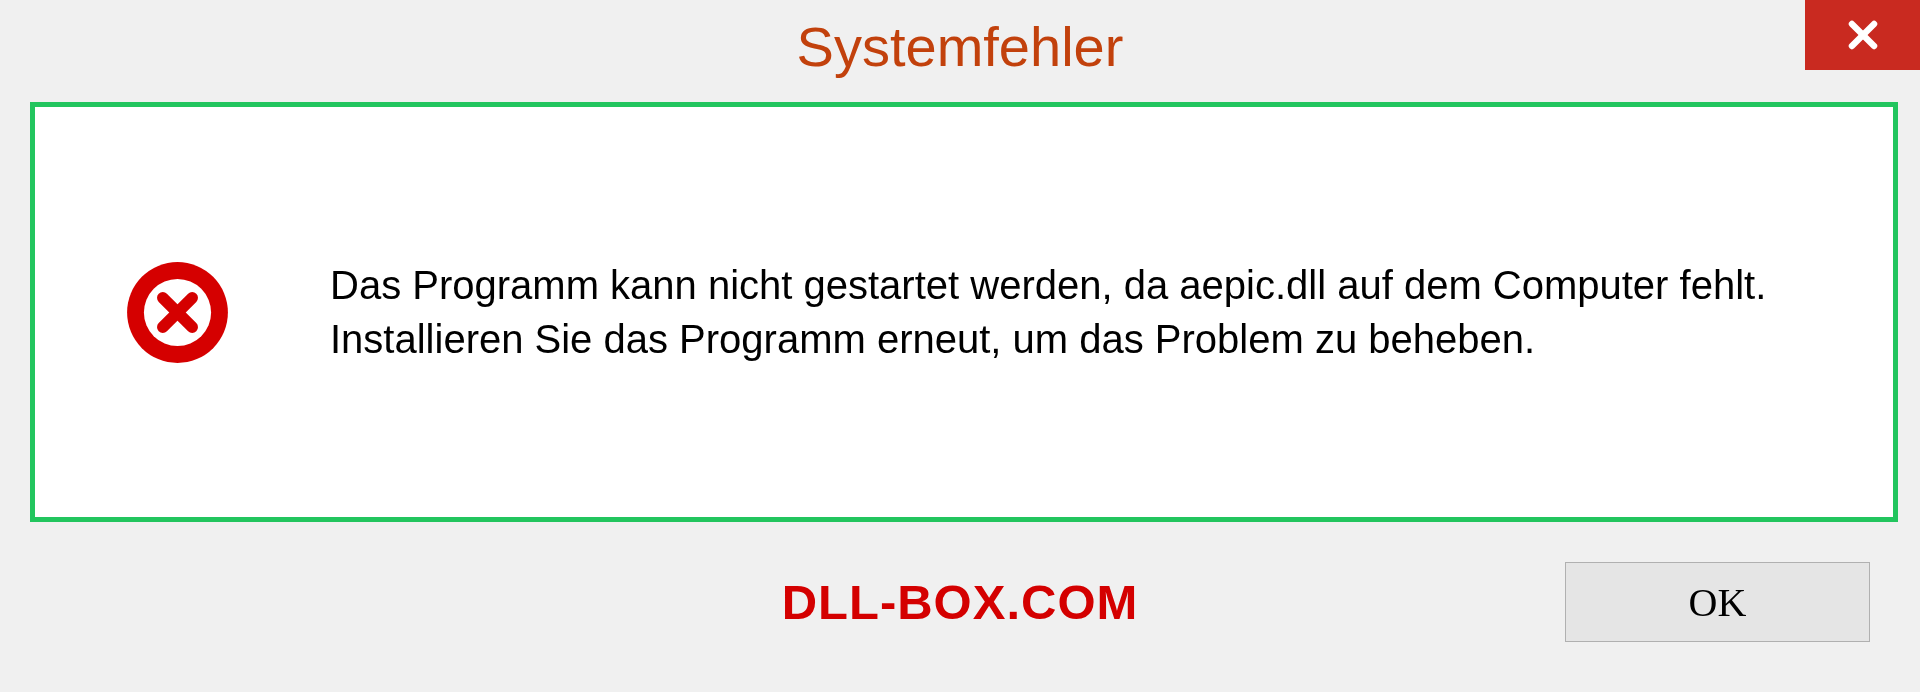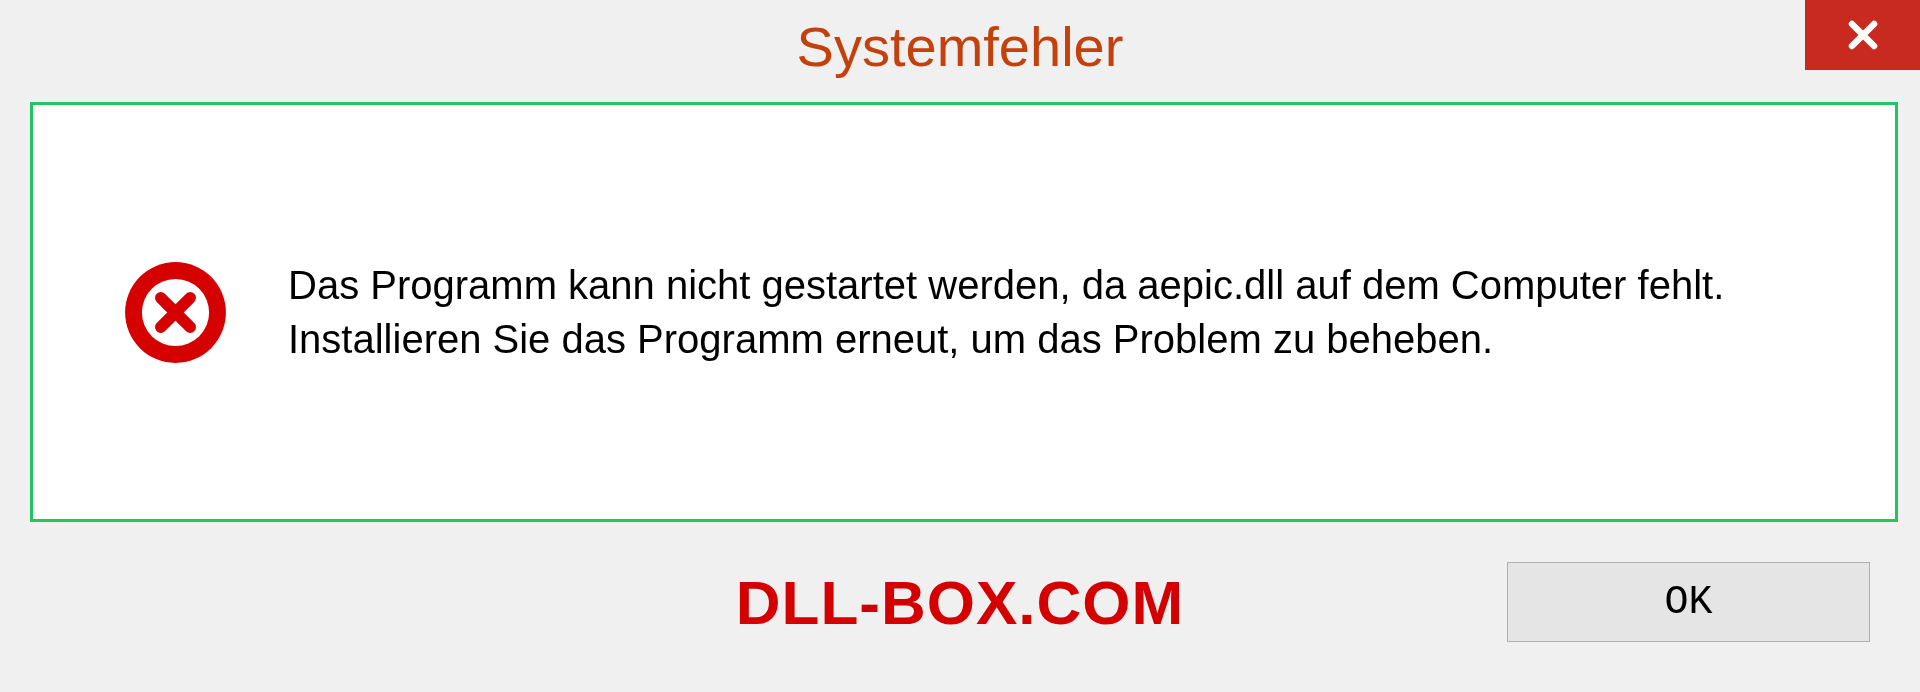--- a/index.html
+++ b/index.html
@@ -48,24 +48,25 @@
       cursor: pointer;
     }
     .close-button svg {
       width: 38px;
       height: 38px;
     }
     .content-area {
       flex: 1;
       margin: 10px 22px 20px 30px;
       background: #ffffff;
-      border: 3px solid #22c55e;
+      border: 5px solid #22c55e;
       display: flex;
       align-items: center;
       padding: 50px 60px 50px 90px;
+      gap: 40px;
     }
     .error-icon {
       width: 105px;
       height: 105px;
       flex-shrink: 0;
       margin-right: 60px;
     }
     .message-text {
       font-size: 40px;
       line-height: 1.35;
@@ -77,38 +78,38 @@
       display: flex;
       align-items: center;
       justify-content: flex-end;
       padding: 0 50px 30px 50px;
       position: relative;
     }
     .watermark {
       position: absolute;
       left: 50%;
       transform: translateX(-50%);
-      font-size: 62px;
+      font-size: 49px;
       font-weight: 800;
       color: #d40000;
       letter-spacing: 1px;
       font-family: Arial, sans-serif;
     }
     .ok-button {
-      width: 363px;
+      width: 305px;
       height: 80px;
       background: #e5e5e5;
       border: 1px solid #b0b0b0;
       font-size: 40px;
       color: #000;
       display: flex;
       align-items: center;
       justify-content: center;
       cursor: pointer;
-      font-family: Liberation Mono, monospace;
+      font-family: Liberation Serif, serif;
     }
   </style>
 </head>
 <body>
 
 <div class="dialog">
 
   <div class="titlebar">
     <div class="title">Systemfehler</div>
     <div class="close-button">

